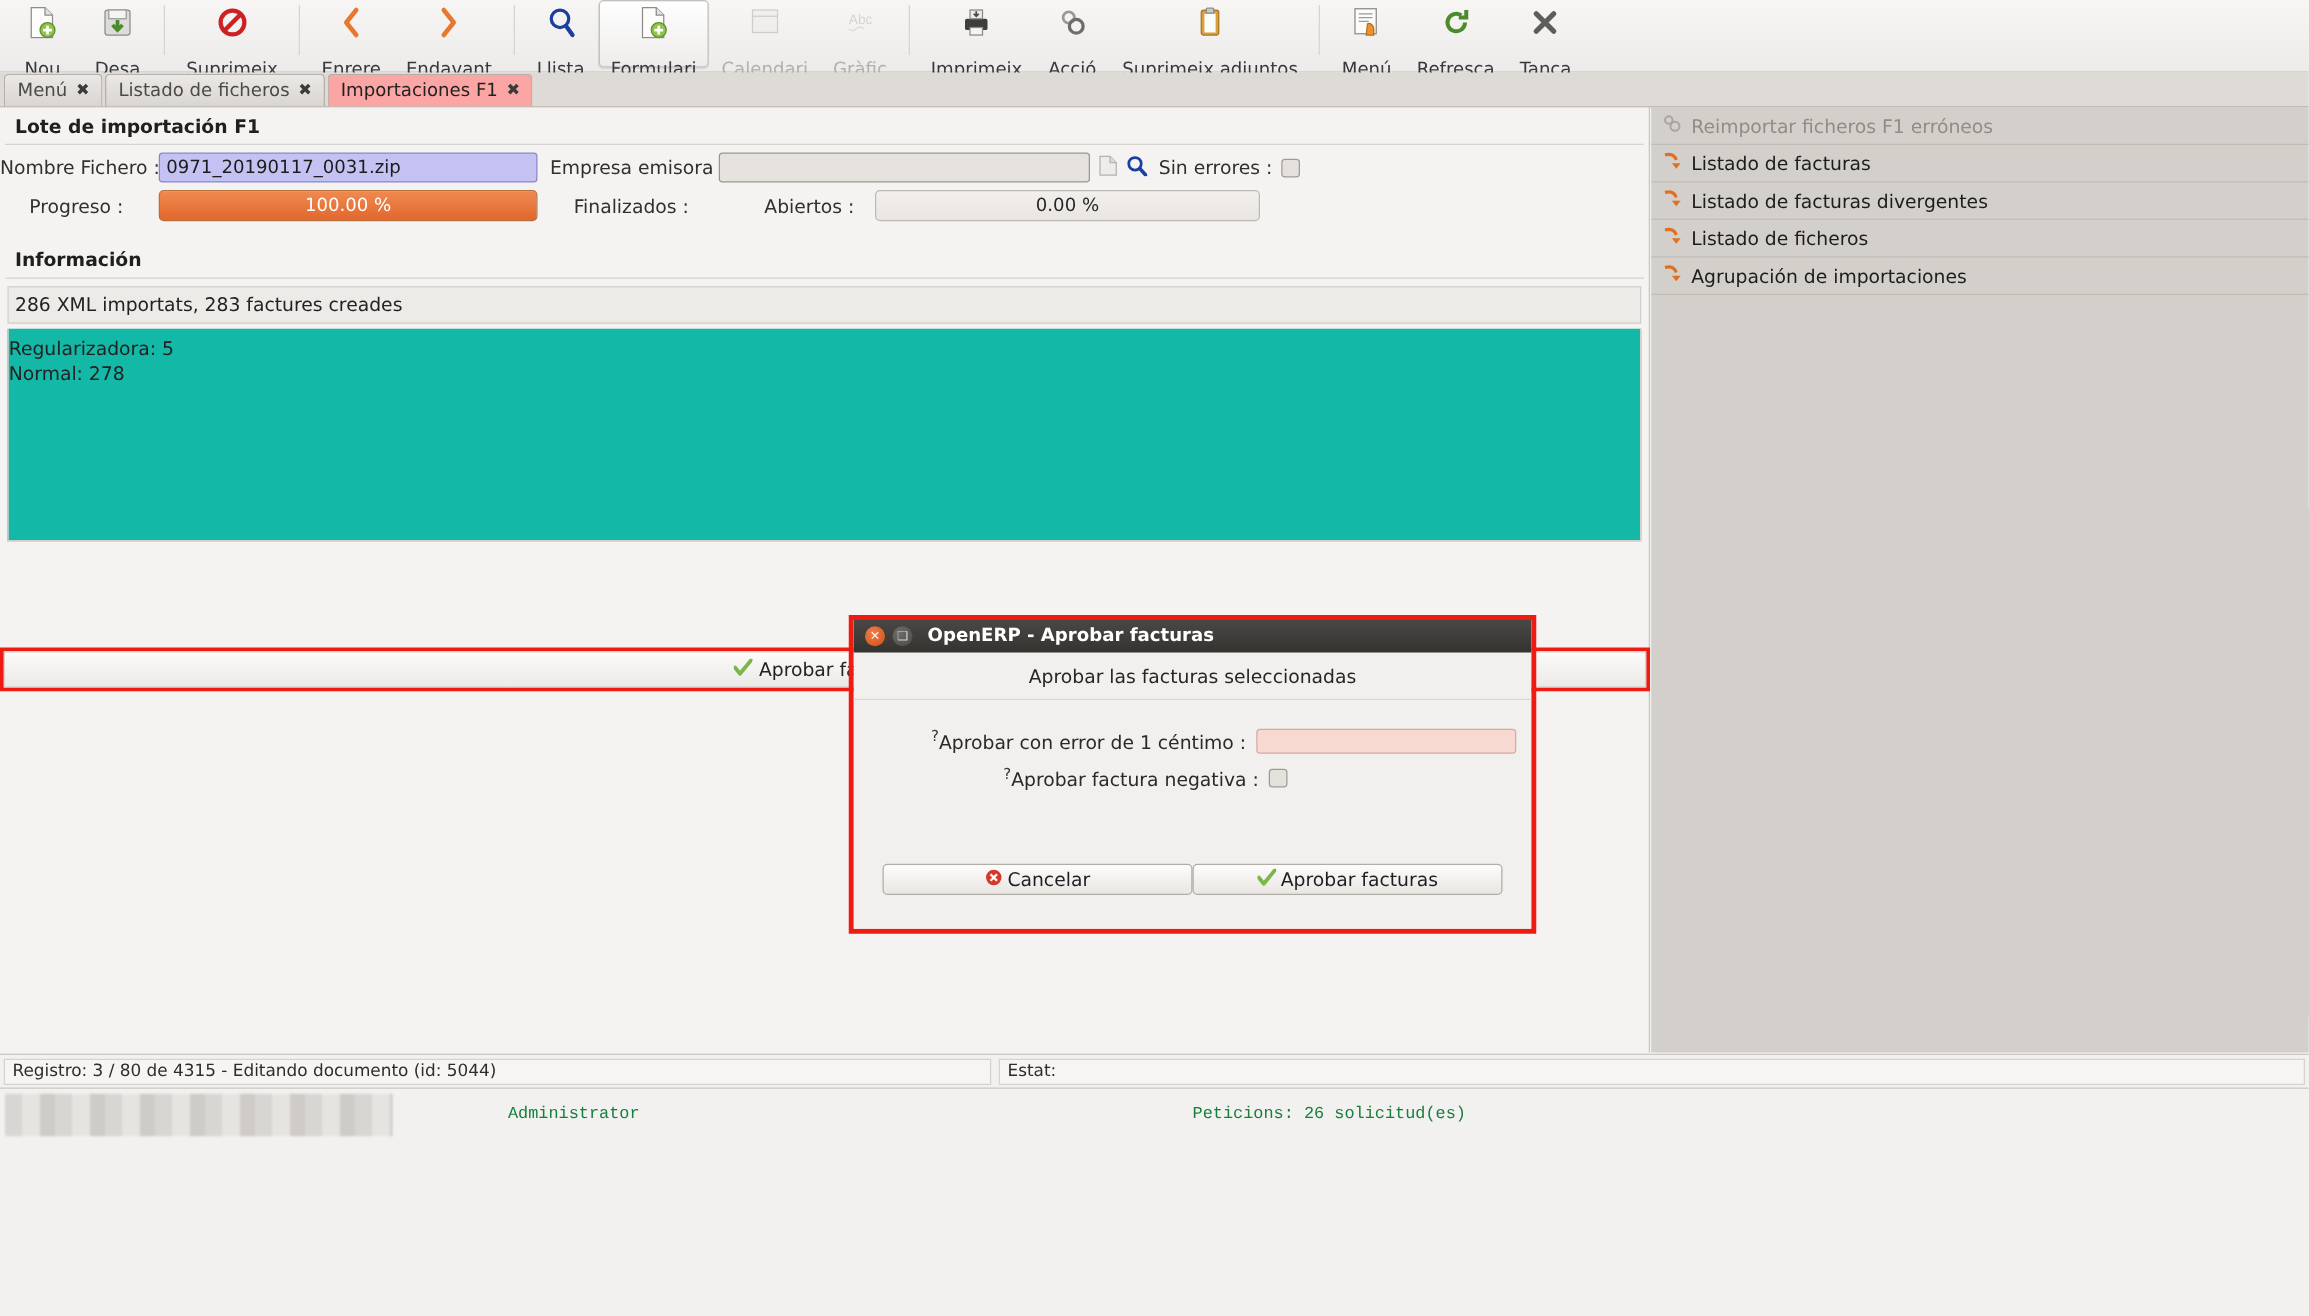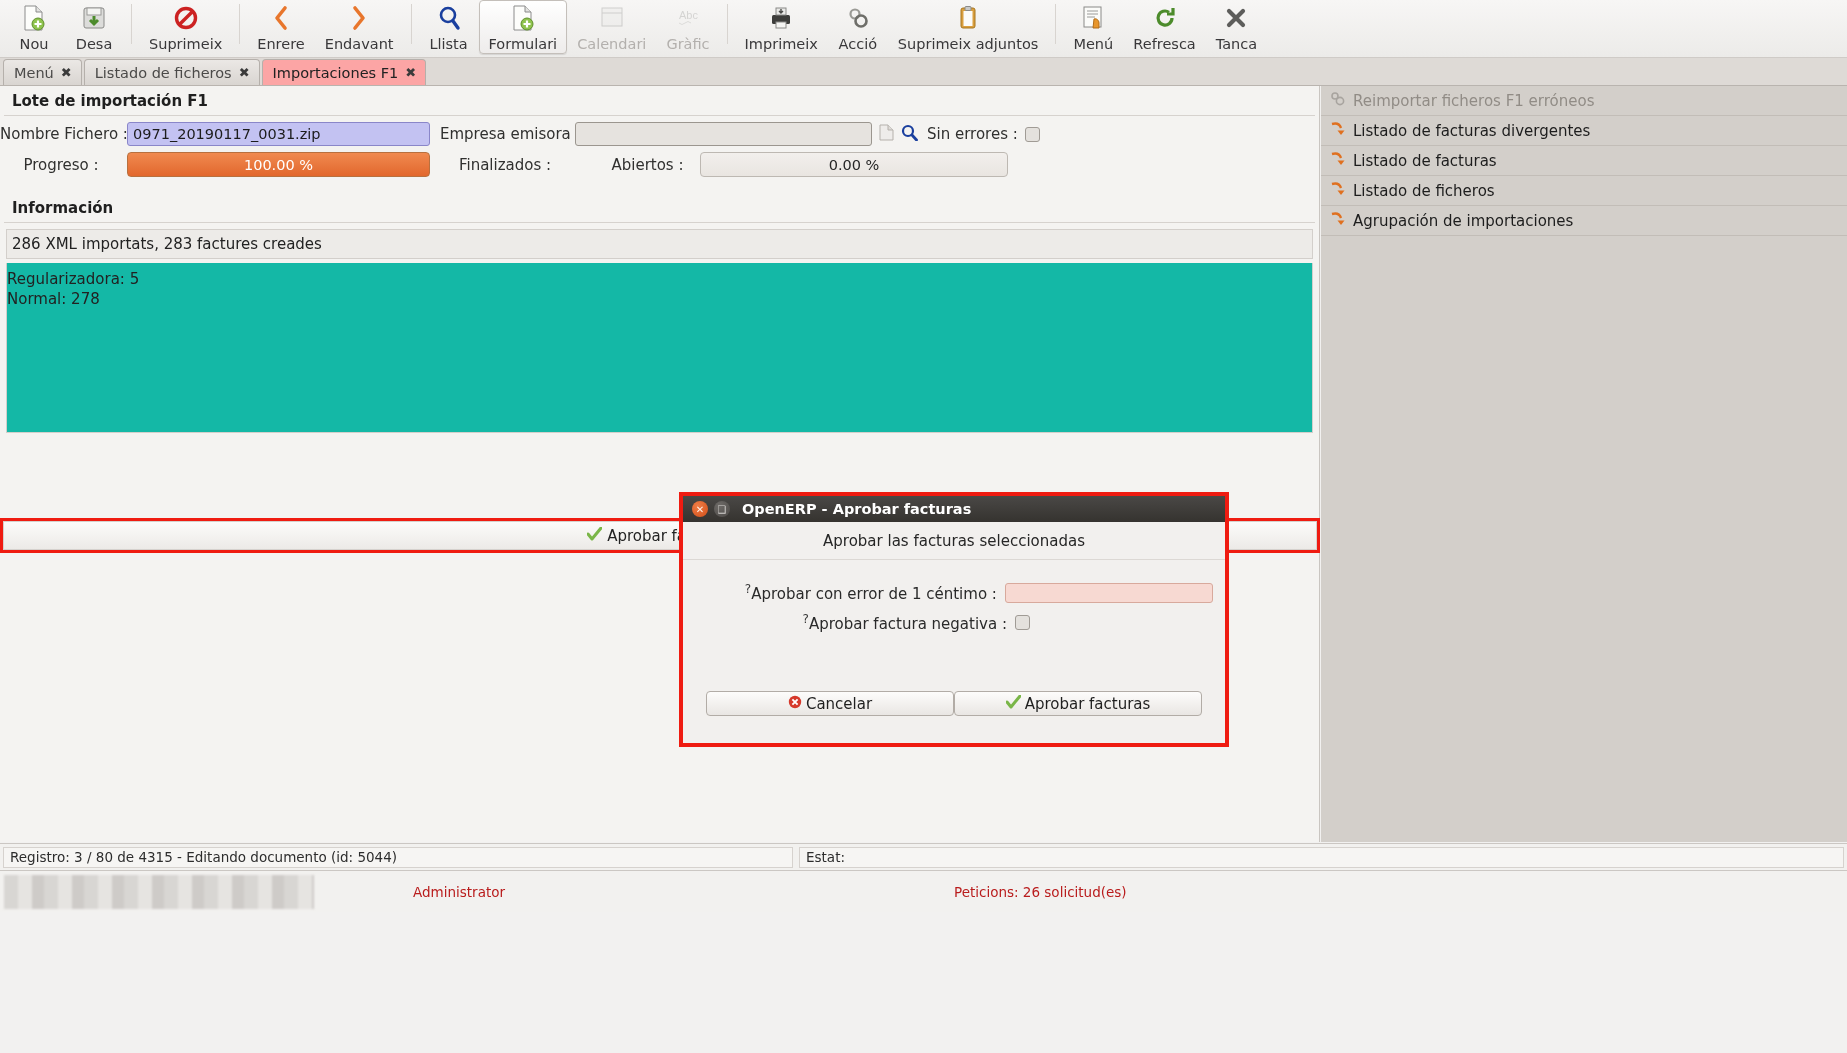--- a/index.html
+++ b/index.html
@@ -25,21 +25,21 @@
     display: flex; flex-direction: column; align-items: center; justify-content: flex-start;
     min-width: 60px; padding: 2px 9px 0 9px; height: 54px;
     cursor: default; border: 1px solid transparent; border-radius: 4px;
   }
   .tb-item.active {
     background: linear-gradient(to bottom,#ffffff,#eeeceb);
     border: 1px solid #c4bfba;
     box-shadow: 0 1px 1px rgba(0,0,0,.10);
   }
   .tb-ico { height: 26px; display: flex; align-items: center; justify-content: center; margin-top: 2px; }
-  .tb-lbl { font-size: 14.5px; margin-top: 5px; color: #39383a; white-space: nowrap; }
+  .tb-lbl { font-size: 14.5px; margin-top: 17px; color: #39383a; white-space: nowrap; }
   .tb-item.disabled .tb-lbl { color: #b3b0ad; }
   .tb-item.disabled .tb-ico { opacity: .35; }
   .tb-sep { width: 1px; height: 40px; background: #d8d4d0; margin: 4px 7px 0 7px; }
 
   
   .tabstrip {
     position: absolute; left: 0; top: 58px; width: 1847px; height: 28px;
     background: #dedad6; border-bottom: 1px solid #b9b4af;
     display: flex; align-items: flex-end; padding-left: 3px;
   }
@@ -153,21 +153,21 @@
     position: absolute; left: 0; top: 843px; width: 1847px; height: 27px;
     background: #f2f1ef; border-top: 1px solid #cbc7c3; display: flex; align-items: center;
   }
   .sb-cell {
     height: 21px; margin: 0 3px; border: 1px solid #d6d2ce; background: #f6f5f3;
     display: flex; align-items: center; padding: 0 6px; font-size: 13.5px; color: #2d2d2d;
   }
   .sbar2 {
     position: absolute; left: 0; top: 870px; width: 1847px; height: 42px;
     background: #f2f1ef; border-top: 1px solid #cbc7c3;
-    display: flex; align-items: center; font-size: 13.5px; color: #b91c1c;
+    display: flex; align-items: center; font-size: 13.5px; color: #15803d; font-family: Liberation Mono, monospace;
   }
   .blurbox {
     width: 310px; height: 34px; margin-left: 4px;
     background: repeating-linear-gradient(90deg,#d8d6d3 0 14px,#e6e4e1 14px 28px,#cecbc8 28px 40px);
     filter: blur(1px);
   }
 </style>
 </head>
 <body>
 
@@ -426,30 +426,30 @@
       </span>
       <span>Reimportar ficheros F1 erróneos</span>
     </div>
     <div class="sb-item">
       <span>
         <svg width="15" height="15" viewBox="0 0 15 15">
             <path d="M2 3q7-2 9 4" fill="none" stroke="#e0701f" stroke-width="2.4"></path>
             <path d="M7.5 9.5h7L11 14z" fill="#e0701f"></path>
           </svg>
       </span>
-      <span>Listado de facturas divergentes</span>
+      <span>Listado de facturas</span>
     </div>
     <div class="sb-item">
       <span>
         <svg width="15" height="15" viewBox="0 0 15 15">
             <path d="M2 3q7-2 9 4" fill="none" stroke="#e0701f" stroke-width="2.4"></path>
             <path d="M7.5 9.5h7L11 14z" fill="#e0701f"></path>
           </svg>
       </span>
-      <span>Listado de facturas</span>
+      <span>Listado de facturas divergentes</span>
     </div>
     <div class="sb-item">
       <span>
         <svg width="15" height="15" viewBox="0 0 15 15">
             <path d="M2 3q7-2 9 4" fill="none" stroke="#e0701f" stroke-width="2.4"></path>
             <path d="M7.5 9.5h7L11 14z" fill="#e0701f"></path>
           </svg>
       </span>
       <span>Listado de ficheros</span>
     </div>

